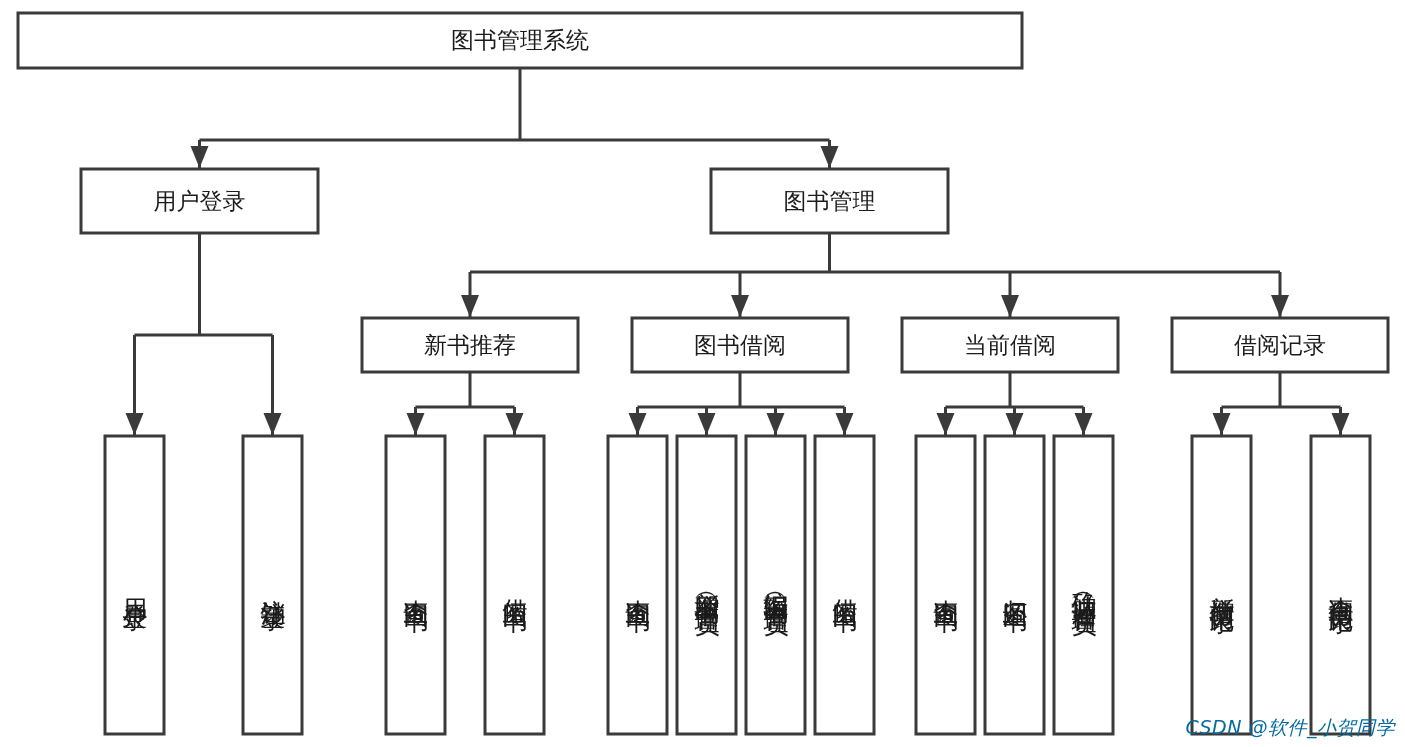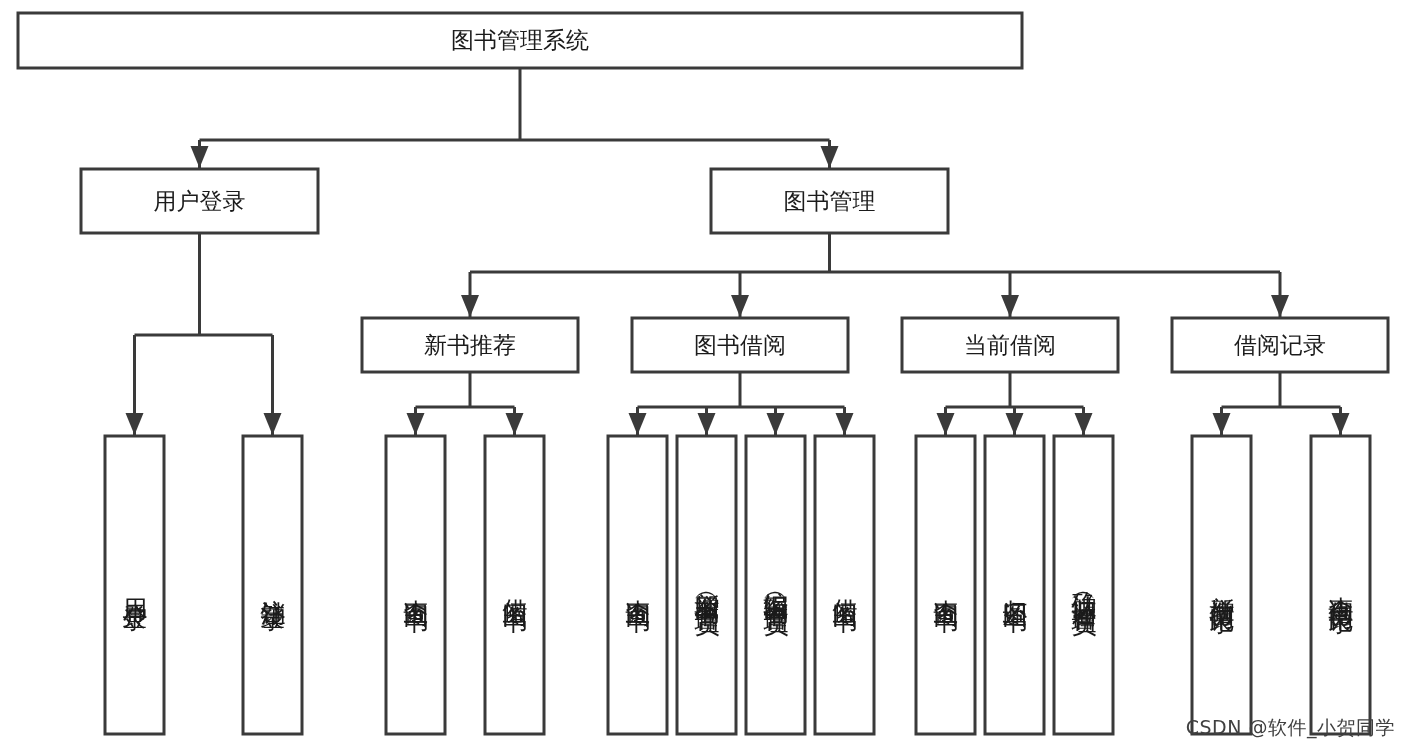--- a/index.html
+++ b/index.html
@@ -65,24 +65,25 @@
     color: #1b1b1b;
     white-space: nowrap;
     text-align: center;
   }
   .watermark {
     position: absolute;
     right: 10px;
     bottom: 6px;
     font-family: "DejaVu Sans", "Liberation Sans", sans-serif;
     font-size: 19px;
-    color: #404040;
+    color: #0369a1;
     letter-spacing: 0.5px;
     white-space: nowrap;
     user-select: none;
+    font-style: italic;
   }
 </style>
 </head>
 <body>
 
 <div id="diagram-root">
   <svg id="tree-svg" viewBox="0 0 1405 747">
     <g id="connectors-layer">
         <line x1="520" y1="68" x2="520" y2="140" class="connector"></line>
         <line x1="199.5" y1="140" x2="829.5" y2="140" class="connector"></line>

